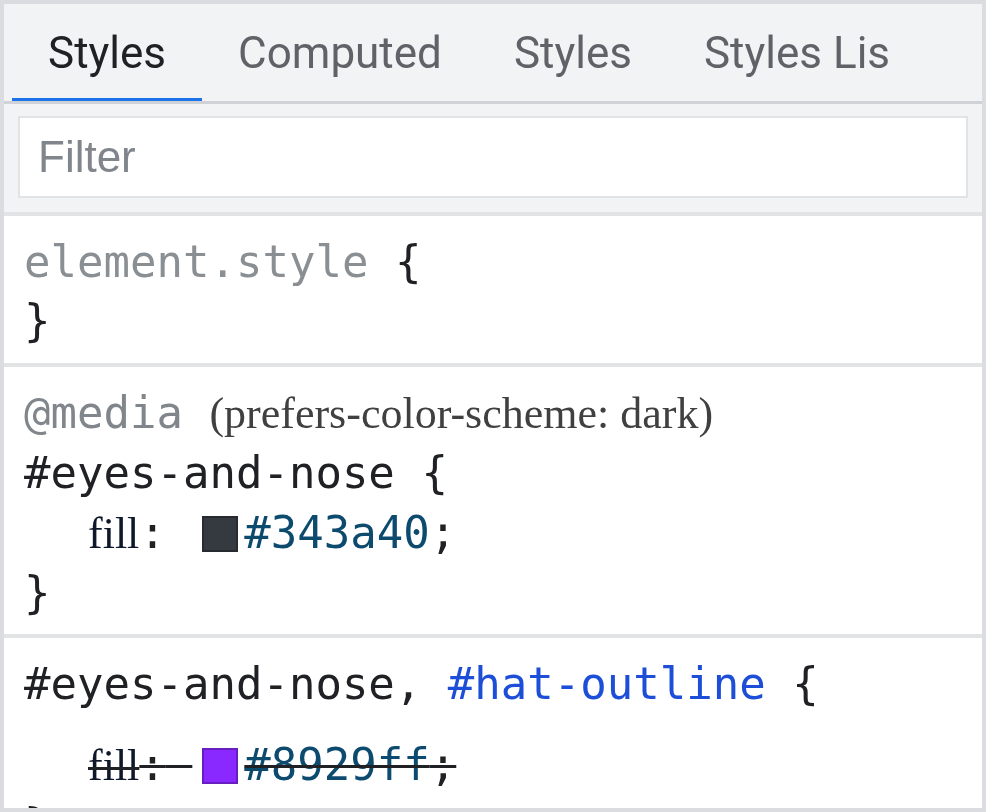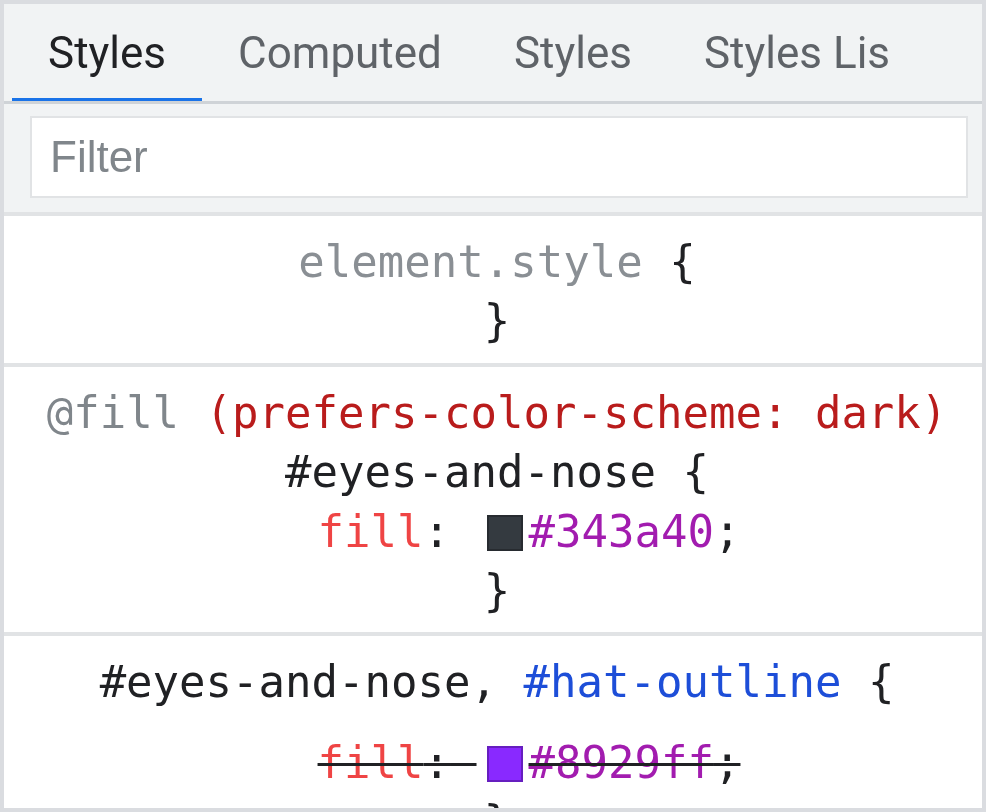--- a/index.html
+++ b/index.html
@@ -41,21 +41,21 @@
   .tab.active::after {
     content: "";
     position: absolute;
     left: 0;
     right: 0;
     bottom: -3px;
     height: 6px;
     background: #1a73e8;
   }
   .filter-row {
-    padding: 12px 14px 14px 26px;
+    padding: 12px 14px 14px 14px;
     background: #f1f3f4;
     border-bottom: 4px solid #e1e3e5;
   }
   .filter-input {
     width: 100%;
     font-size: 44px;
     padding: 14px 18px;
     border: 2px solid #e1e3e5;
     background: #ffffff;
     color: #202124;
@@ -67,33 +67,32 @@
     overflow: hidden;
     background: #ffffff;
   }
   .rule {
     border-bottom: 4px solid #e1e3e5;
     padding: 16px 12px 12px 20px;
     font-family: ui-monospace, SFMono-Regular, "SF Mono", Menlo, Consolas, monospace;
     font-size: 44px;
     line-height: 1.35;
     color: #202124;
-    text-align: center;
   }
   .media-line { }
   .at-media { color: #80868b; }
-  .media-query { color: #b91c1c; }
+  .media-query { color: #404040; font-family: Liberation Serif, serif; }
   .selector { }
   .selector .dim { color: #1d4ed8; }
   .brace { color: #202124; }
   .decls { padding-left: 64px; }
   .decl { }
-  .prop { color: #ef4444; }
+  .prop { color: #0f172a; font-family: Liberation Serif, serif; }
   .colon { color: #202124; }
-  .val { color: #a21caf; }
+  .val { color: #0c4a6e; }
   .swatch {
     display: inline-block;
     width: 36px;
     height: 36px;
     border: 2px solid rgba(0,0,0,0.25);
     vertical-align: -4px;
     margin: 0 6px 0 10px;
   }
   .semicolon { color: #202124; }
   .overridden { text-decoration: line-through; text-decoration-thickness: 3px; margin-top: 21px; }
@@ -123,21 +122,21 @@
         <span> </span>
         <span class="brace">{</span>
       </div>
       <div>
         <span class="brace">}</span>
       </div>
     </div>
 
     <div class="rule">
       <div class="media-line">
-        <span class="at-media">@fill</span>
+        <span class="at-media">@media</span>
         <span> </span>
         <span class="media-query">(prefers-color-scheme: dark)</span>
       </div>
       <div class="selector">
         <span>#eyes-and-nose</span>
         <span> </span>
         <span class="brace">{</span>
       </div>
       <div class="decls">
         <div class="decl">

